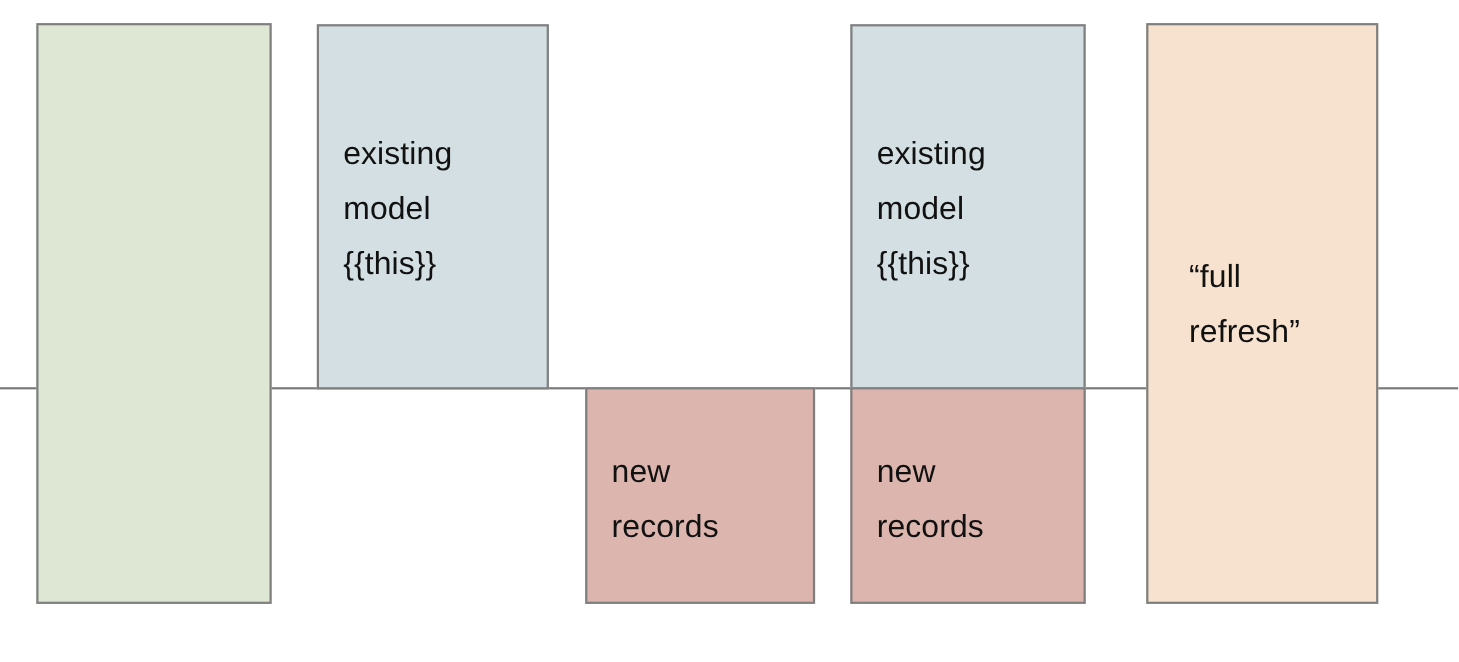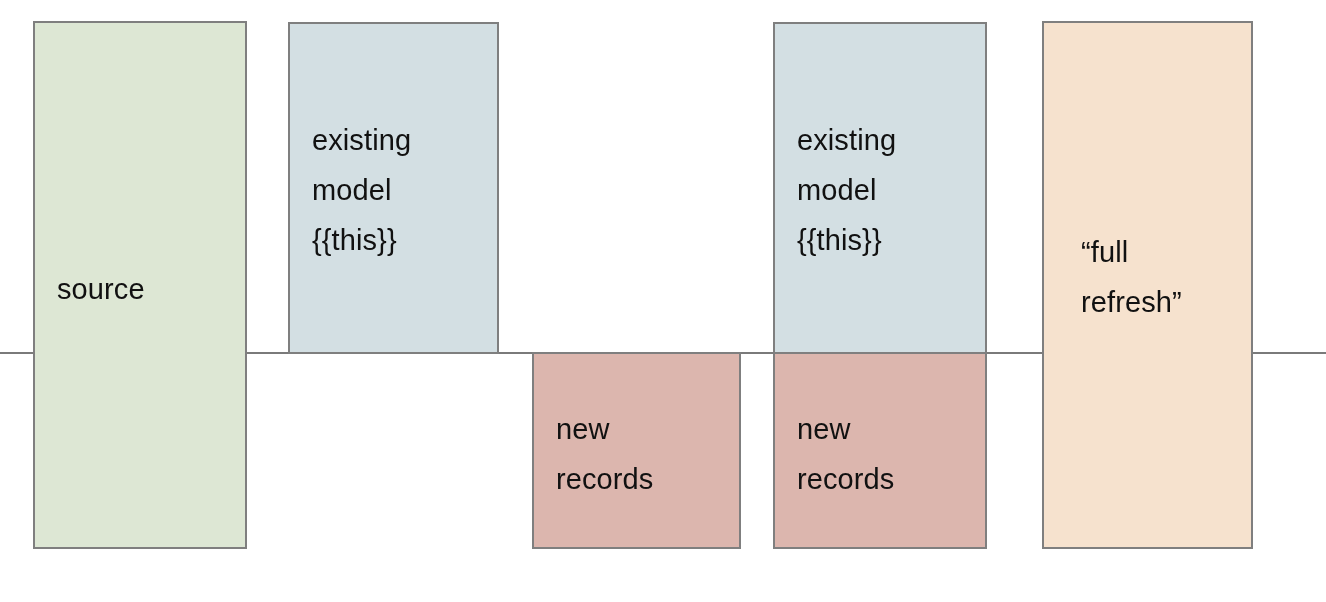--- a/index.html
+++ b/index.html
@@ -88,21 +88,20 @@
   .l-full-refresh { left: 1064px; top: 227px; margin-left: 17px; }
 </style>
 </head>
 <body>
 
 <div id="canvas">
 
   <div class="axis-line"></div>
 
   <div class="box b-source"></div>
-  <div class="box-label l-source">source</div>
 
   <div class="box b-existing-1"></div>
   <div class="box-label l-existing-1">existing
 model
 {{this}}</div>
 
   <div class="box b-new-1"></div>
   <div class="box-label l-new-1">new
 records</div>
 

